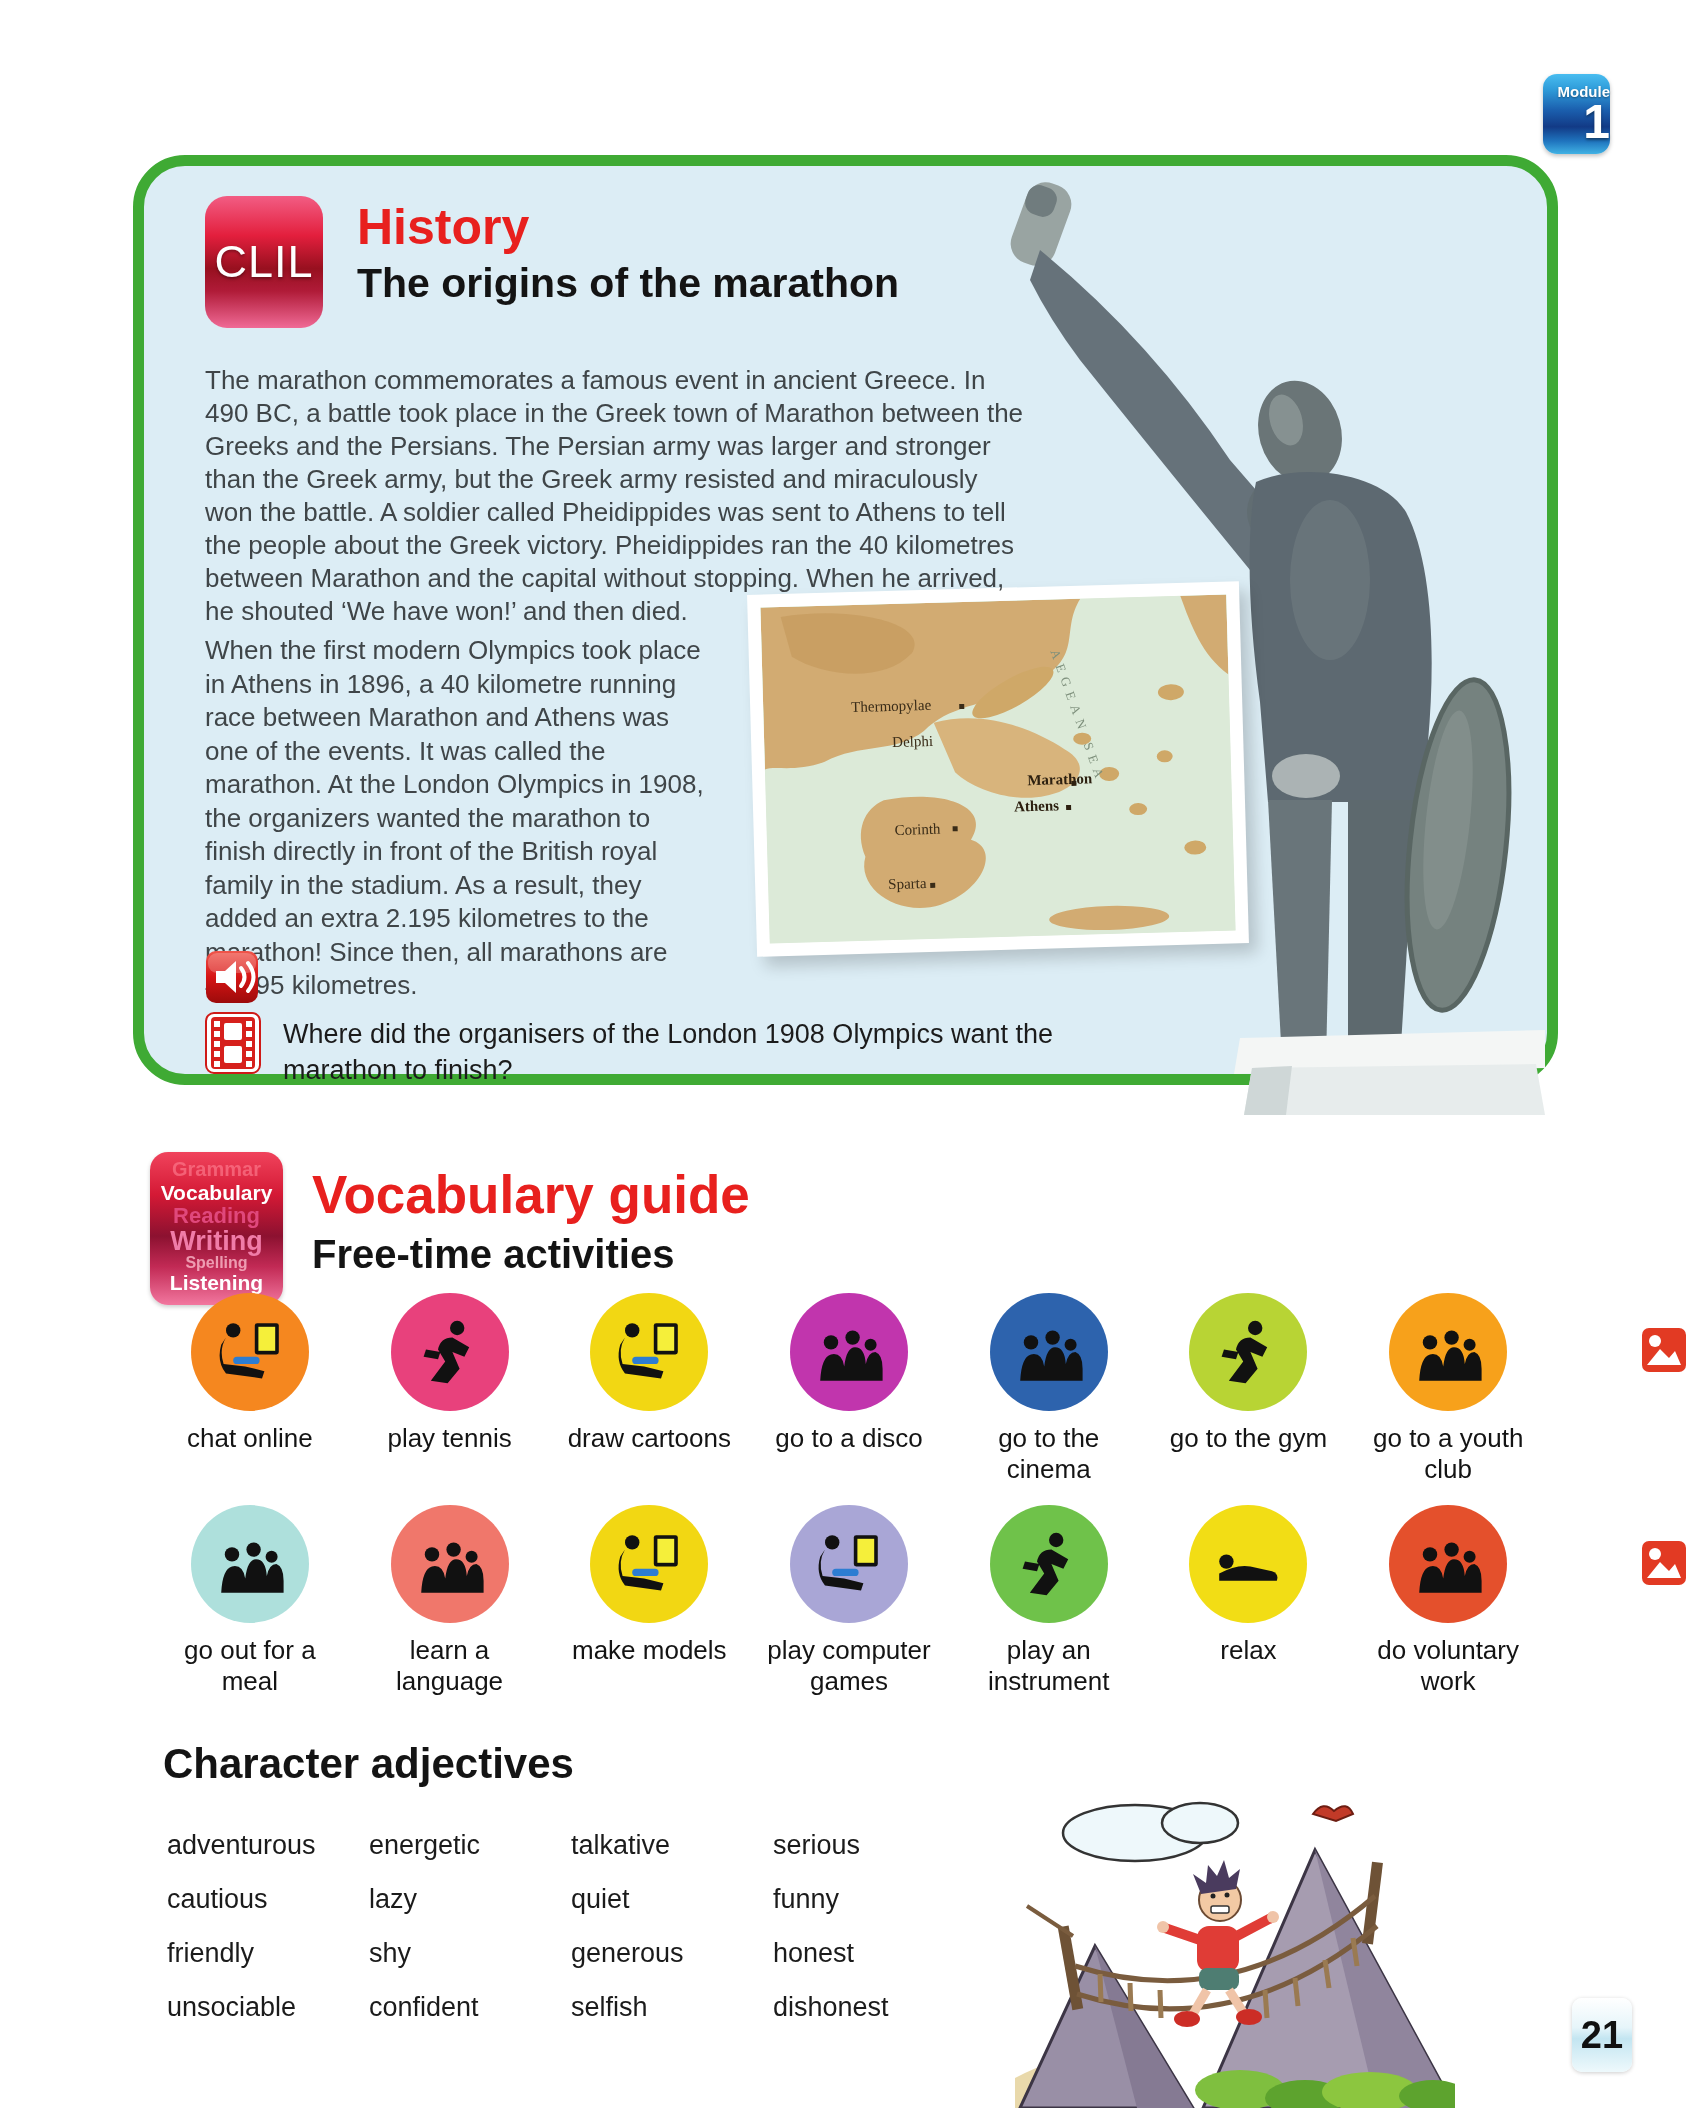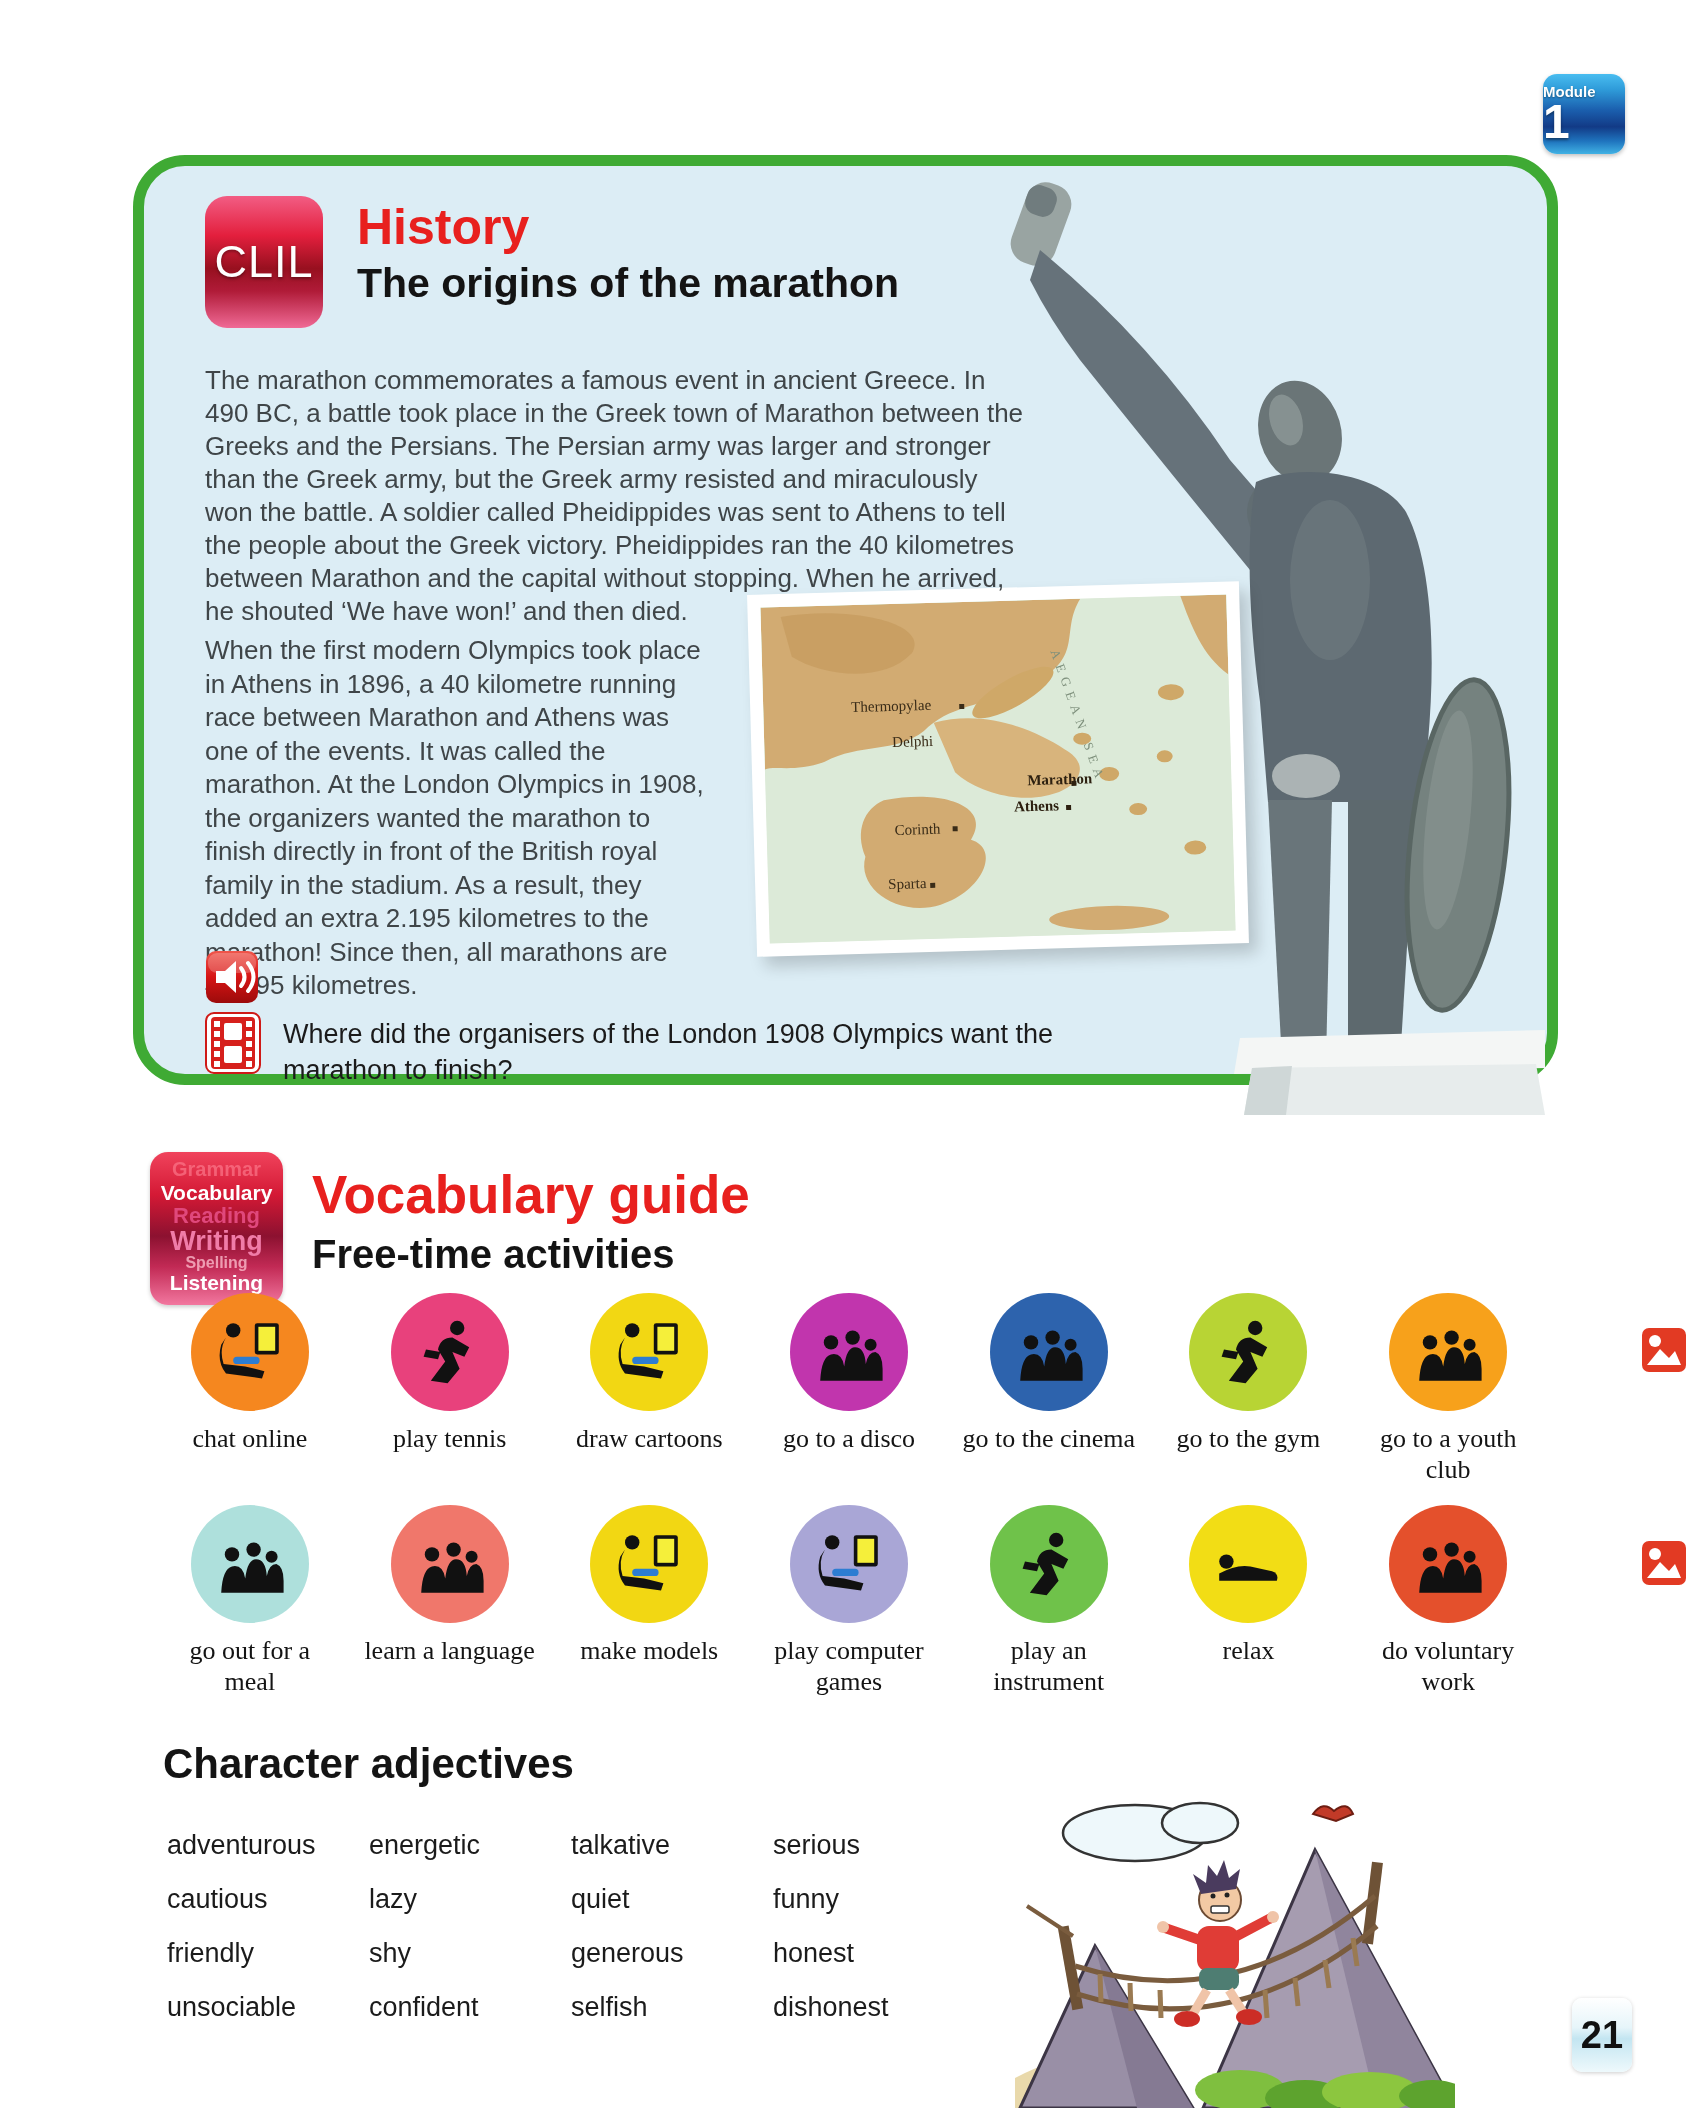--- a/index.html
+++ b/index.html
@@ -1,22 +1,22 @@
 <!DOCTYPE html>
 <html><head>
 <meta charset="utf-8">
 <style>
   html,body{margin:0;padding:0;background:#ffffff;}
   .page{position:relative;width:1693px;height:2126px;background:#fff;
         font-family:"Liberation Sans",sans-serif;overflow:hidden;}
 
   
-  .module-badge{position:absolute;left:1543px;top:74px;width:82px;height:80px;border-radius:14px;
+  .module-badge{position:absolute;left:1543px;top:74px;width:67px;height:80px;border-radius:14px;
     background:linear-gradient(180deg,#49bdf0 0%,#2e9ad8 20%,#1b5fae 45%,#123a86 66%,#1f74be 84%,#41b2e4 100%);
-    color:#fff;text-align:left;box-shadow:0 2px 4px rgba(0,0,0,.25);}
+    color:#fff;text-align:right;box-shadow:0 2px 4px rgba(0,0,0,.25);}
   .module-badge .mod{font-size:15px;font-weight:bold;margin-top:9px;text-shadow:0 1px 2px rgba(0,0,0,.4);}
   .module-badge .num{font-size:48px;font-weight:bold;line-height:44px;text-shadow:0 2px 3px rgba(0,0,0,.4);}
 
   
   .clil-box{position:absolute;left:133px;top:155px;width:1425px;height:930px;box-sizing:border-box;
     border:11px solid #3faa34;border-radius:52px;background:#dcedf5;}
   .clil-badge{position:absolute;left:205px;top:196px;width:118px;height:132px;border-radius:22px;
     background:linear-gradient(180deg,#f25d84 0%,#e31f3d 30%,#97101f 55%,#b01b38 72%,#f06a96 100%);
     color:#fff;display:flex;align-items:center;justify-content:center;font-weight:normal;font-size:45px;
     letter-spacing:1px;text-shadow:0 2px 3px rgba(0,0,0,.35);z-index:6;}
@@ -52,21 +52,21 @@
   .vb-1{font-size:20px;color:rgba(255,130,148,.6);margin-top:6px;}
   .vb-2{font-size:21px;color:#ffffff;}
   .vb-3{font-size:22px;color:#e0487c;}
   .vb-4{font-size:27px;color:#f07ca8;line-height:28px;}
   .vb-5{font-size:16px;color:rgba(255,195,210,.75);line-height:16px;}
   .vb-6{font-size:21px;color:#ffffff;}
   .vocab-title{position:absolute;left:312px;top:1164px;font-size:53px;font-weight:bold;color:#e8201e;}
   .vocab-sub{position:absolute;left:312px;top:1232px;font-size:40px;font-weight:bold;color:#141414;}
 
   
-  .activities{position:absolute;left:150px;width:1398px;display:flex;font-family:Liberation Serif, serif;}
+  .activities{position:absolute;left:150px;width:1398px;display:flex;}
   .row1{top:1293px;}
   .row2{top:1505px;}
   .activity{flex:1;display:flex;flex-direction:column;align-items:center;}
   .circle{width:118px;height:118px;border-radius:50%;display:flex;align-items:center;justify-content:center;}
   .sil{width:72px;height:72px;}
   .alabel{margin-top:12px;font-size:26px;line-height:31px;text-align:center;color:#141414;max-width:175px;}
   .img-icon{position:absolute;left:1641px;width:46px;height:46px;}
   .img-icon.i1{top:1327px;}
   .img-icon.i2{top:1540px;}
 

